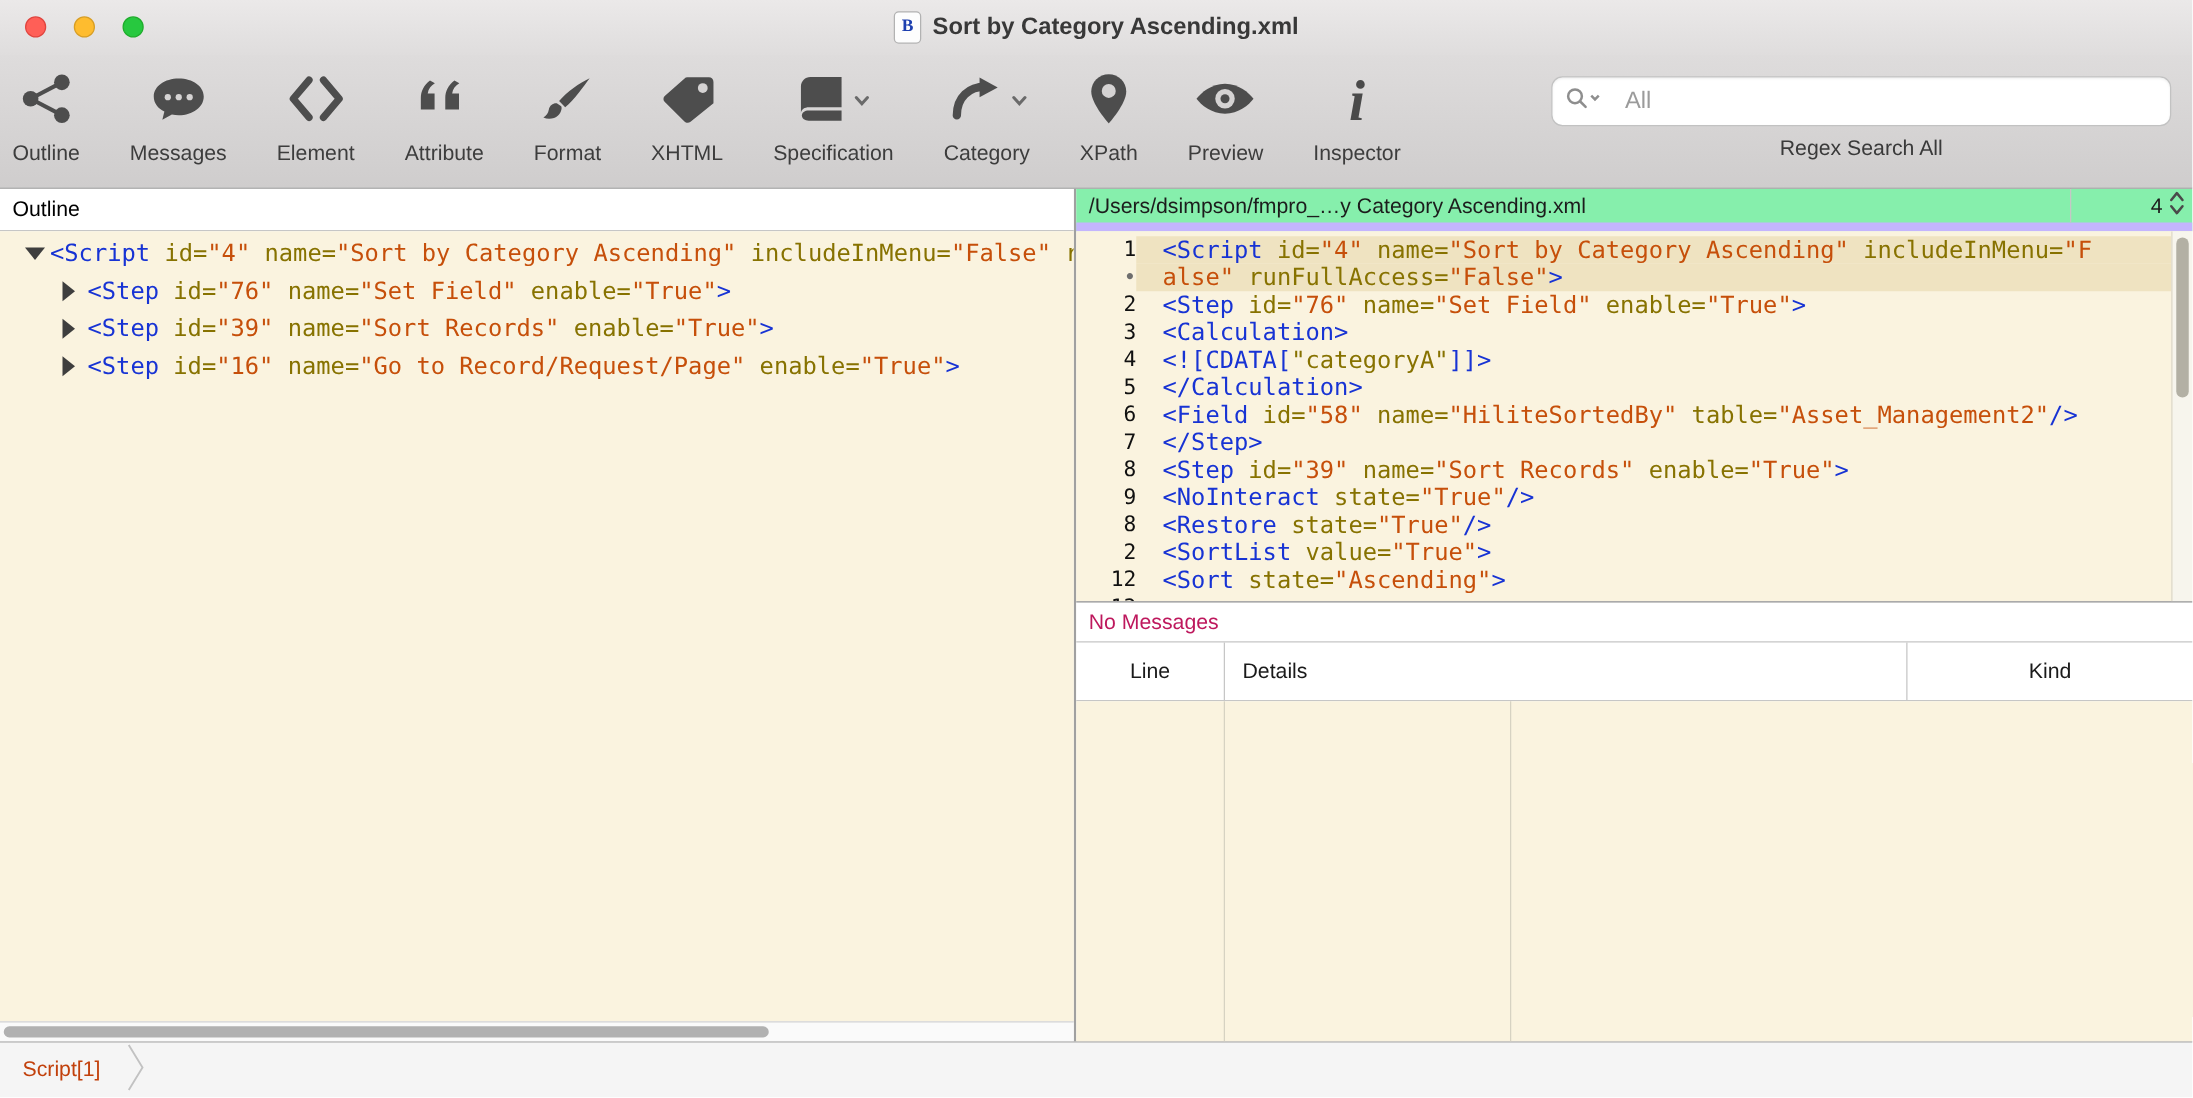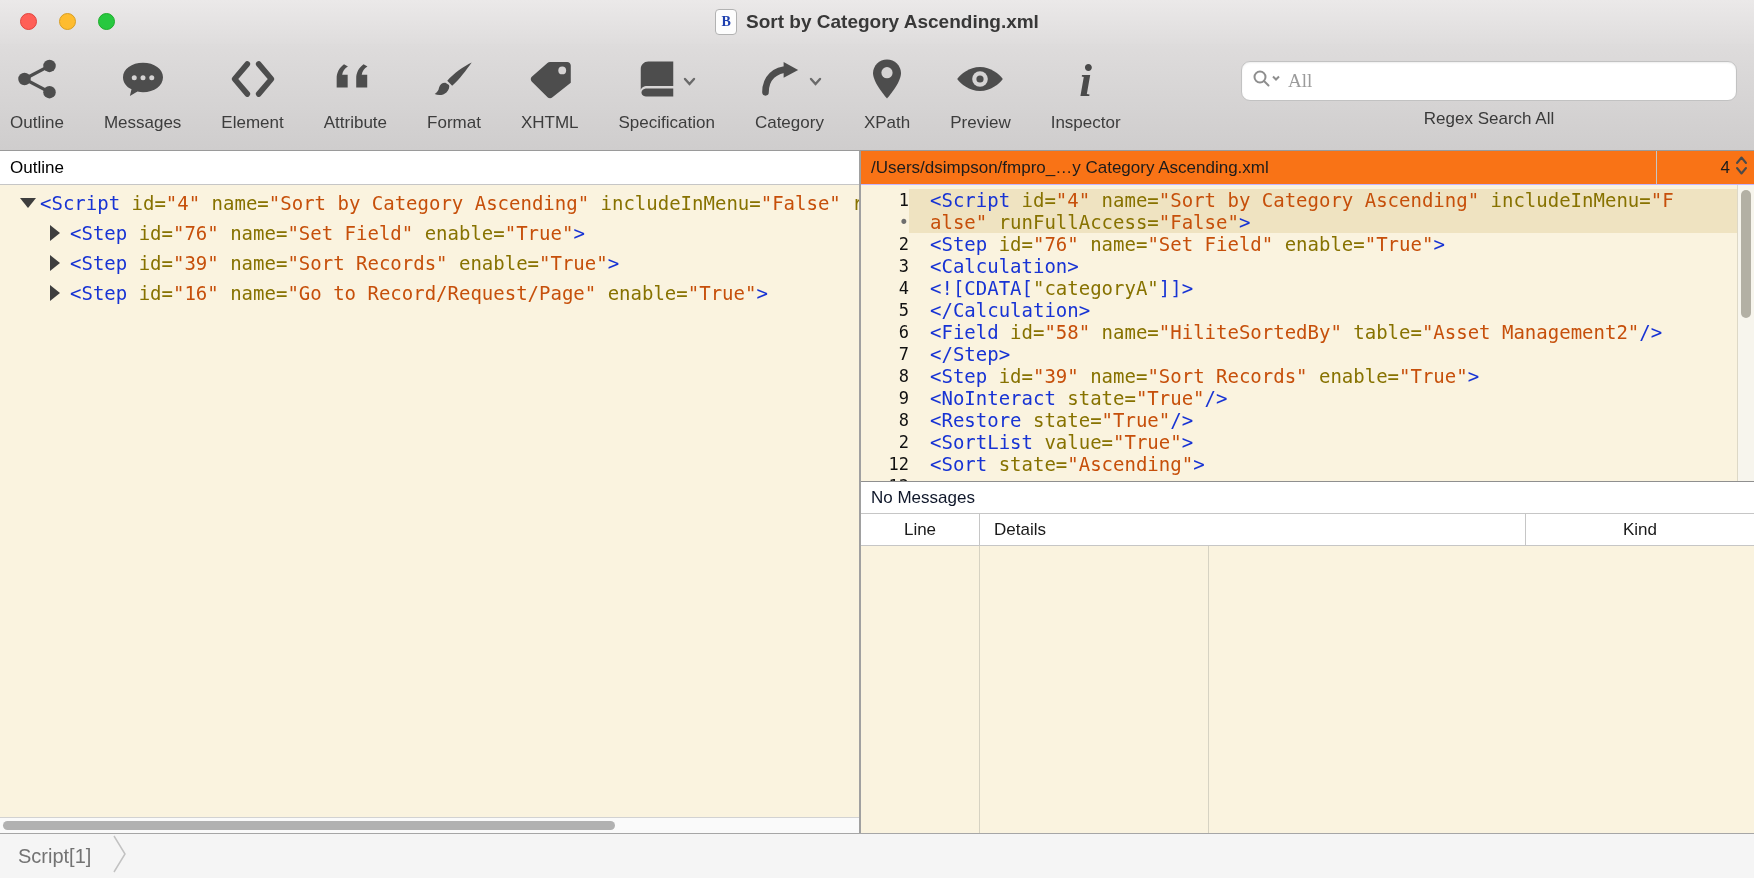--- a/index.html
+++ b/index.html
@@ -20,71 +20,71 @@
 
   
   .toolbar{height:107px;flex:none;background:linear-gradient(#dedcdc,#cfcdcd);border-bottom:1px solid #9a9a9a;position:relative;display:flex;align-items:flex-start;padding:6px 0 0 10px}
   .tb-items{display:flex;align-items:flex-end;gap:40px}
   .tb-item{display:flex;flex-direction:column;align-items:center;cursor:default}
   .tb-icon-row{height:62px;display:flex;align-items:center;gap:6px}
   .tb-label{font-size:17px;color:#3d3d3d;margin-top:1px;white-space:nowrap}
   .inspector-glyph{font:italic bold 46px "Liberation Serif",serif;color:#4a4a4a;line-height:46px}
   .search-block{position:absolute;right:17px;top:17px;width:496px}
   .search-field{height:40px;background:#fff;border:1px solid #c2c2c2;border-radius:9px;display:flex;align-items:center;padding:0 10px;box-shadow:inset 0 1px 2px rgba(0,0,0,0.07)}
-  .search-field input{border:none;outline:none;flex:1;font-size:19px;color:#0f766e;background:transparent;margin-left:4px;font-family:Liberation Serif, serif}
+  .search-field input{border:none;outline:none;flex:1;font-size:19px;color:#0f766e;background:transparent;margin-left:16px;font-family:Liberation Sans, sans-serif}
   .search-field input::placeholder{color:#9b9b9b}
   .search-label{text-align:center;font-size:17px;color:#3a3a3a;margin-top:8px}
 
   
   .main{flex:1;display:flex;min-height:0}
   .left-pane{width:861px;flex:none;border-right:2px solid #a0a0a0;display:flex;flex-direction:column;min-width:0}
   .pane-header{height:34px;flex:none;background:#fff;border-bottom:1px solid #c6c6c6;font-size:17px;color:#000;display:flex;align-items:center;padding-left:10px}
   .tree{flex:1;background:#faf3df;overflow:hidden;padding-top:3px}
   .tree-row{height:30px;display:flex;align-items:center;padding-left:20px;white-space:pre;overflow:hidden;font-family:"DejaVu Sans Mono",monospace;font-size:19px}
   .tree-indent{flex:none;display:inline-block;height:1px}
   .tri{flex:none;width:20px;display:inline-flex;align-items:center}
   .tri-down::before{content:"";display:block;border-left:8px solid transparent;border-right:8px solid transparent;border-top:10px solid #3e3e3e}
   .tri-right::before{content:"";display:block;border-top:8px solid transparent;border-bottom:8px solid transparent;border-left:10px solid #3e3e3e}
   .tree-text{overflow:hidden}
   .h-scrollbar{height:16px;flex:none;background:#fafafa;border-top:1px solid #d2d2d2;position:relative}
   .h-thumb{position:absolute;left:3px;top:3px;width:612px;height:9px;border-radius:5px;background:#b1b1b1}
 
   
   .right-pane{flex:1;display:flex;flex-direction:column;min-width:0}
-  .editor-header{height:34px;flex:none;background:#f97316;border-bottom:1px solid #c4b5fd;display:flex;align-items:stretch}
+  .editor-header{height:34px;flex:none;background:#86efac;border-bottom:7px solid #c4b5fd;display:flex;align-items:stretch}
   .path{flex:1;font-size:17px;color:#1c1c1c;display:flex;align-items:center;padding-left:10px;white-space:nowrap;overflow:hidden}
   .hdr-sec{flex:none;border-left:1px solid #c6c6c6;display:flex;align-items:center;justify-content:flex-end;padding-right:6px;gap:5px}
   .sec1{width:98px}.sec2{width:202px}
   .hdr-val{font-size:17px;color:#1c1c1c}
   .code-area{height:296px;flex:none;background:#faf3df;display:flex;overflow:hidden}
   .code-lines{flex:1;padding-top:4px;min-width:0;overflow:hidden}
   .code-row{display:flex;height:22px;font-family:"DejaVu Sans Mono",monospace;font-size:19px;line-height:22px;white-space:pre}
   .gutter{flex:none;width:48px;text-align:right;color:#101010;font-size:17px;line-height:22px;font-family:"DejaVu Sans Mono",monospace}
   .gutter.wrap-dot{color:#6e6e6e}
   .ltext{flex:1;padding-left:21px;overflow:hidden}
   .ltext.hl{background:#efe3c1}
   .v-scrollbar{flex:none;width:17px;background:#f7f5ed;border-left:1px solid #ddd8c6;position:relative}
   .v-thumb{position:absolute;left:3px;top:5px;width:10px;height:128px;border-radius:5px;background:#b3b0a4}
   .tk-tag{color:#1733d4}
   .tk-attr{color:#877200}
   .tk-val{color:#c64f0a}
 
-  .messages-bar{height:32px;flex:none;background:#fff;border-top:1px solid #8f8f8f;font-size:17px;color:#0f172a;display:flex;align-items:center;padding-left:10px}
-  .msg-table-header{height:33px;flex:none;background:#fff;border-top:1px solid #c6c6c6;border-bottom:1px solid #c6c6c6;display:flex}
+  .messages-bar{height:32px;flex:none;background:#fff;border-top:1px solid #8f8f8f;font-size:17px;color:#be185d;display:flex;align-items:center;padding-left:10px}
+  .msg-table-header{height:48px;flex:none;background:#fff;border-top:1px solid #c6c6c6;border-bottom:1px solid #c6c6c6;display:flex}
   .mcol{display:flex;align-items:center;font-size:17px;color:#1a1a1a}
   .c1{width:118px;justify-content:center}
   .c2{width:229px;justify-content:center;border-left:1px solid #c6c6c6}
   .c3{flex:1;padding-left:14px;border-left:1px solid #c6c6c6}
   .msg-table-body{flex:1;background:#faf3df;position:relative;min-height:0}
   .body-div{position:absolute;top:0;bottom:0;width:1px;background:#d6d2c2}
   .d1{left:118px}.d2{left:347px}
 
   
   .statusbar{height:45px;flex:none;background:#f5f5f5;border-top:1px solid #a6a6a6;display:flex;align-items:center;padding-left:18px}
-  .crumb{font-size:20px;color:#737373;cursor:default}
+  .crumb{font-size:17px;color:#c2410c;cursor:default}
   .crumb-sep{margin-left:22px}
 </style>
 </head>
 <body>
 
 <div class="window">
 
   <div class="titlebar">
     <div class="traffic">
       <span class="tl red"></span>

